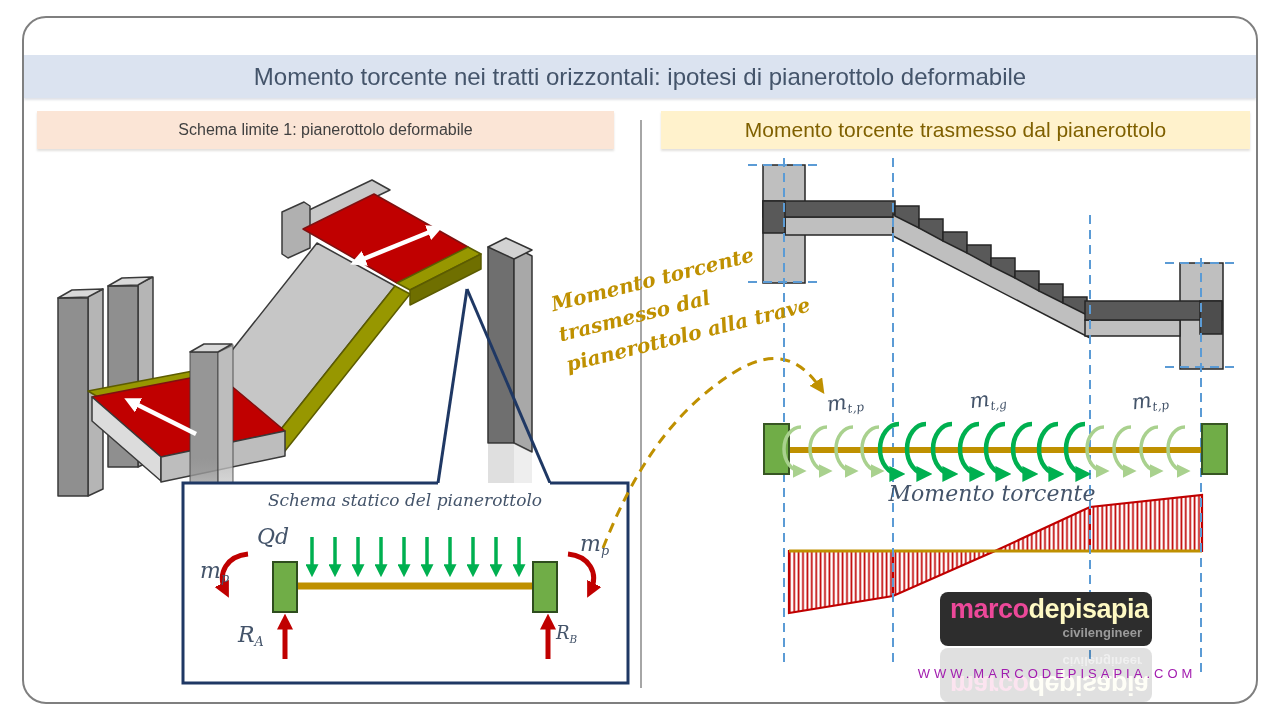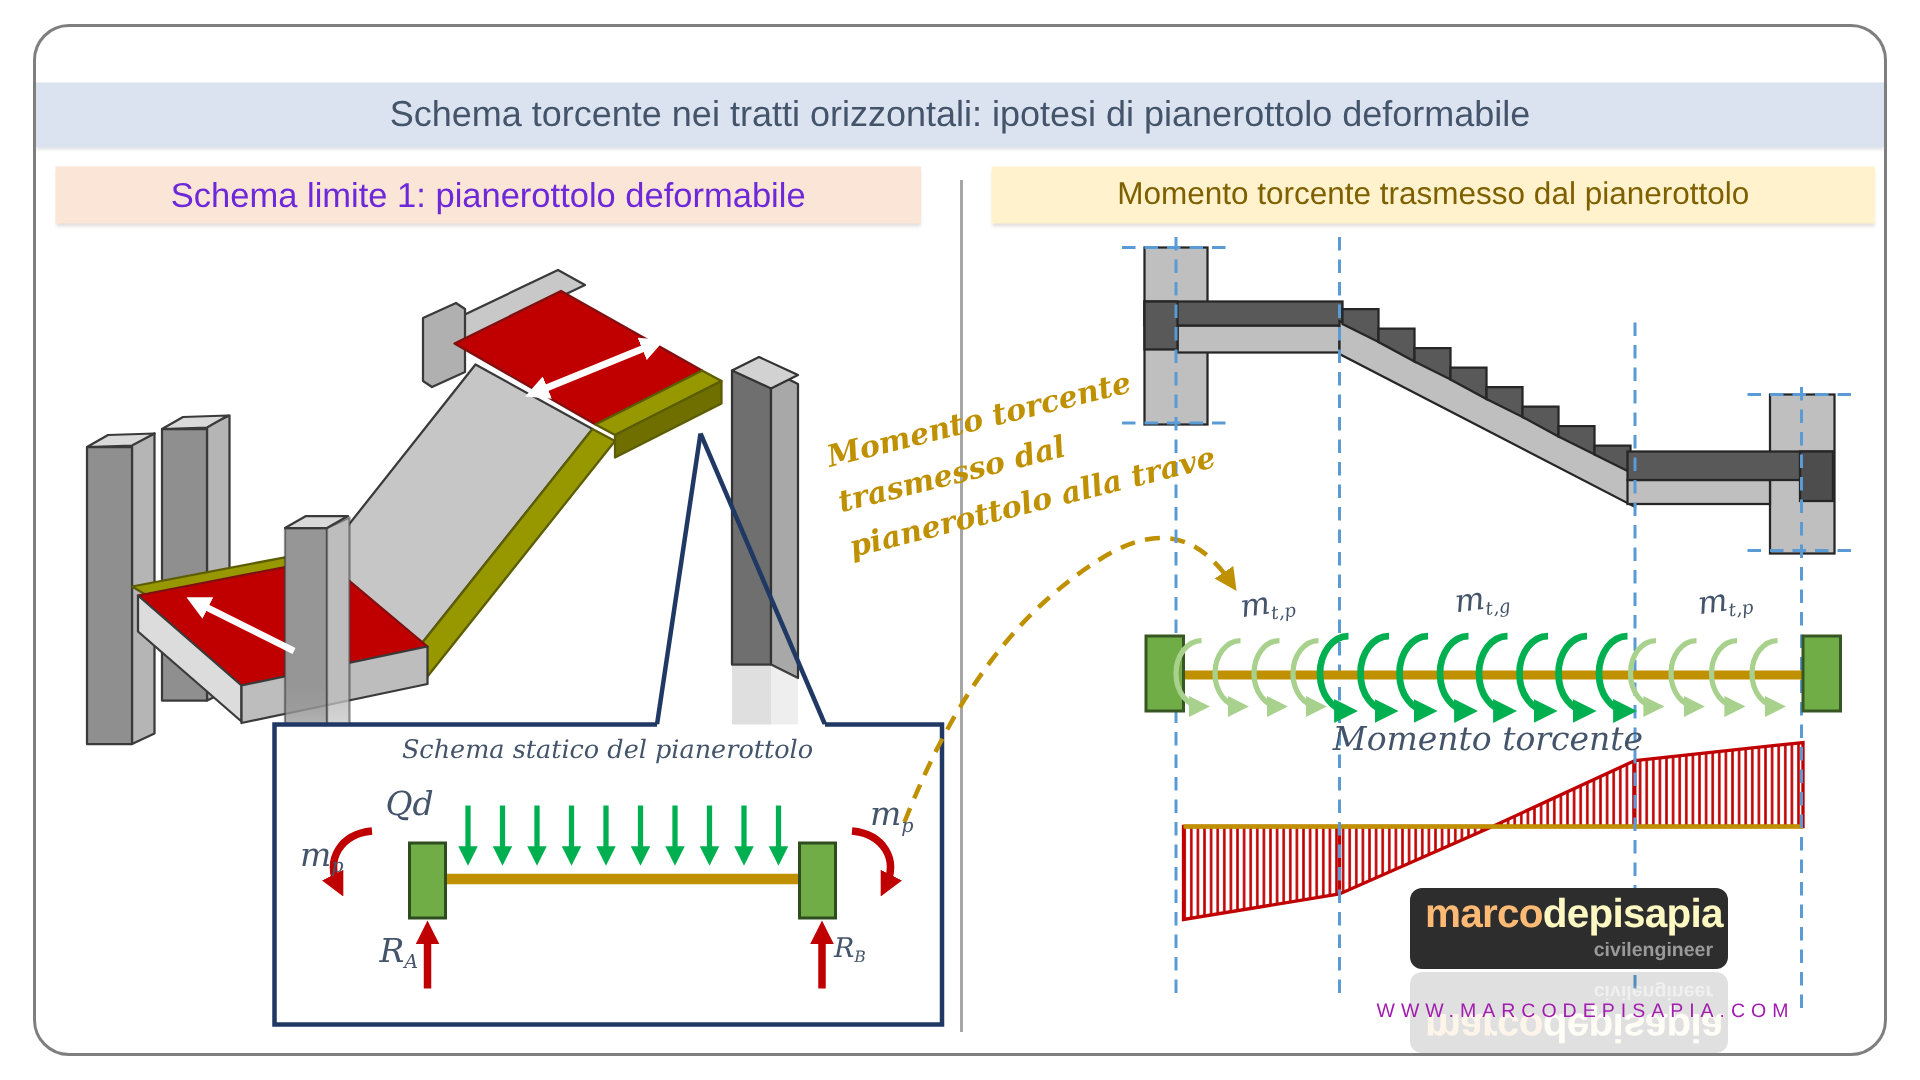--- a/index.html
+++ b/index.html
@@ -7,58 +7,58 @@
          font-family:"Liberation Sans",sans-serif;}
   .frame{position:absolute;left:22px;top:16px;width:1232px;height:684px;
          border:2px solid #7f7f7f;border-radius:24px;background:#fff;}
   .titlebar{position:absolute;left:24px;top:55px;width:1232px;height:43px;background:#dbe3f0;
             display:flex;align-items:center;justify-content:center;
             box-shadow:0 2px 2px rgba(130,140,160,.25);}
   .titlebar span{font-size:24px;color:#44546a;}
   .hdr{position:absolute;top:111px;height:38px;display:flex;align-items:center;justify-content:center;
        box-shadow:0 2px 2px rgba(140,130,120,.25);}
   .hdr-left{left:37px;width:577px;background:#fbe5d6;}
-  .hdr-left span{font-size:23px;color:#6d28d9;}
+  .hdr-left span{font-size:16px;color:#404040;}
   .hdr-right{left:661px;width:589px;background:#fff2cc;}
   .hdr-right span{font-size:21px;color:#7f6000;}
   .divider{position:absolute;left:640px;top:120px;width:2px;height:568px;background:#a6a6a6;}
   svg.art{position:absolute;left:0;top:0;width:1280px;height:720px;}
   .hand{font-family:"DejaVu Serif",serif;font-style:italic;color:#44546a;}
   .lbl{position:absolute;white-space:nowrap;}
   .sub{font-size:0.58em;vertical-align:-0.35em;}
   .gold-hand{font-family:"DejaVu Serif",serif;font-style:italic;font-weight:600;color:#bf9000;}
   #annotation{left:548px;top:290px;width:300px;font-size:20px;line-height:1.55;
               transform:rotate(-14deg);transform-origin:left top;}
   #inset-title{left:195px;top:490px;width:420px;text-align:center;font-size:17px;}
   #lbl-qd{left:257px;top:524px;font-size:22px;}
   #lbl-mp-left{left:200px;top:558px;font-size:22px;}
   #lbl-mp-right{left:580px;top:531px;font-size:22px;}
-  #lbl-ra{left:238px;top:622px;font-size:22px;margin-left:15px;}
+  #lbl-ra{left:238px;top:622px;font-size:22px;}
   #lbl-rb{left:556px;top:622px;font-size:18px;}
   #lbl-mtp1{left:845px;top:390px;font-size:21px;transform:translateX(-50%) rotate(-8deg);}
   #lbl-mtg{left:988px;top:387px;font-size:21px;transform:translateX(-50%) rotate(-7deg);}
   #lbl-mtp2{left:1150px;top:388px;font-size:21px;transform:translateX(-50%) rotate(-8deg);}
   #lbl-momento{left:992px;top:481px;font-size:22px;transform:translateX(-50%);}
   .logo{position:absolute;left:940px;top:592px;width:212px;height:54px;background:#2d2d2d;
         border-radius:8px;padding:2px 10px 4px 10px;box-sizing:border-box;}
   .logo-line1{font-size:27px;font-weight:bold;letter-spacing:-0.5px;line-height:30px;}
-  .logo-line1 .p1{color:#fdba74;}
+  .logo-line1 .p1{color:#ec4899;}
   .logo-line1 .p2{color:#fef9c3;}
   .logo-line2{text-align:right;color:#9a9a9a;font-weight:bold;font-size:13px;line-height:17px;}
   .logo-reflect{transform:scaleY(-1);top:648px;opacity:0.14;}
   #url{position:absolute;left:867px;top:666px;width:380px;text-align:center;color:#a21caf;
        font-size:13px;letter-spacing:4px;}
 </style>
 </head>
 <body>
 
 <div id="stage">
   <div class="frame"></div>
   <div class="titlebar">
-    <span>Schema torcente nei tratti orizzontali: ipotesi di pianerottolo deformabile</span>
+    <span>Momento torcente nei tratti orizzontali: ipotesi di pianerottolo deformabile</span>
   </div>
   <div class="hdr hdr-left">
     <span>Schema limite 1: pianerottolo deformabile</span>
   </div>
   <div class="hdr hdr-right">
     <span>Momento torcente trasmesso dal pianerottolo</span>
   </div>
   <div class="divider"></div>
 
   <svg class="art" viewBox="0 0 1280 720">

